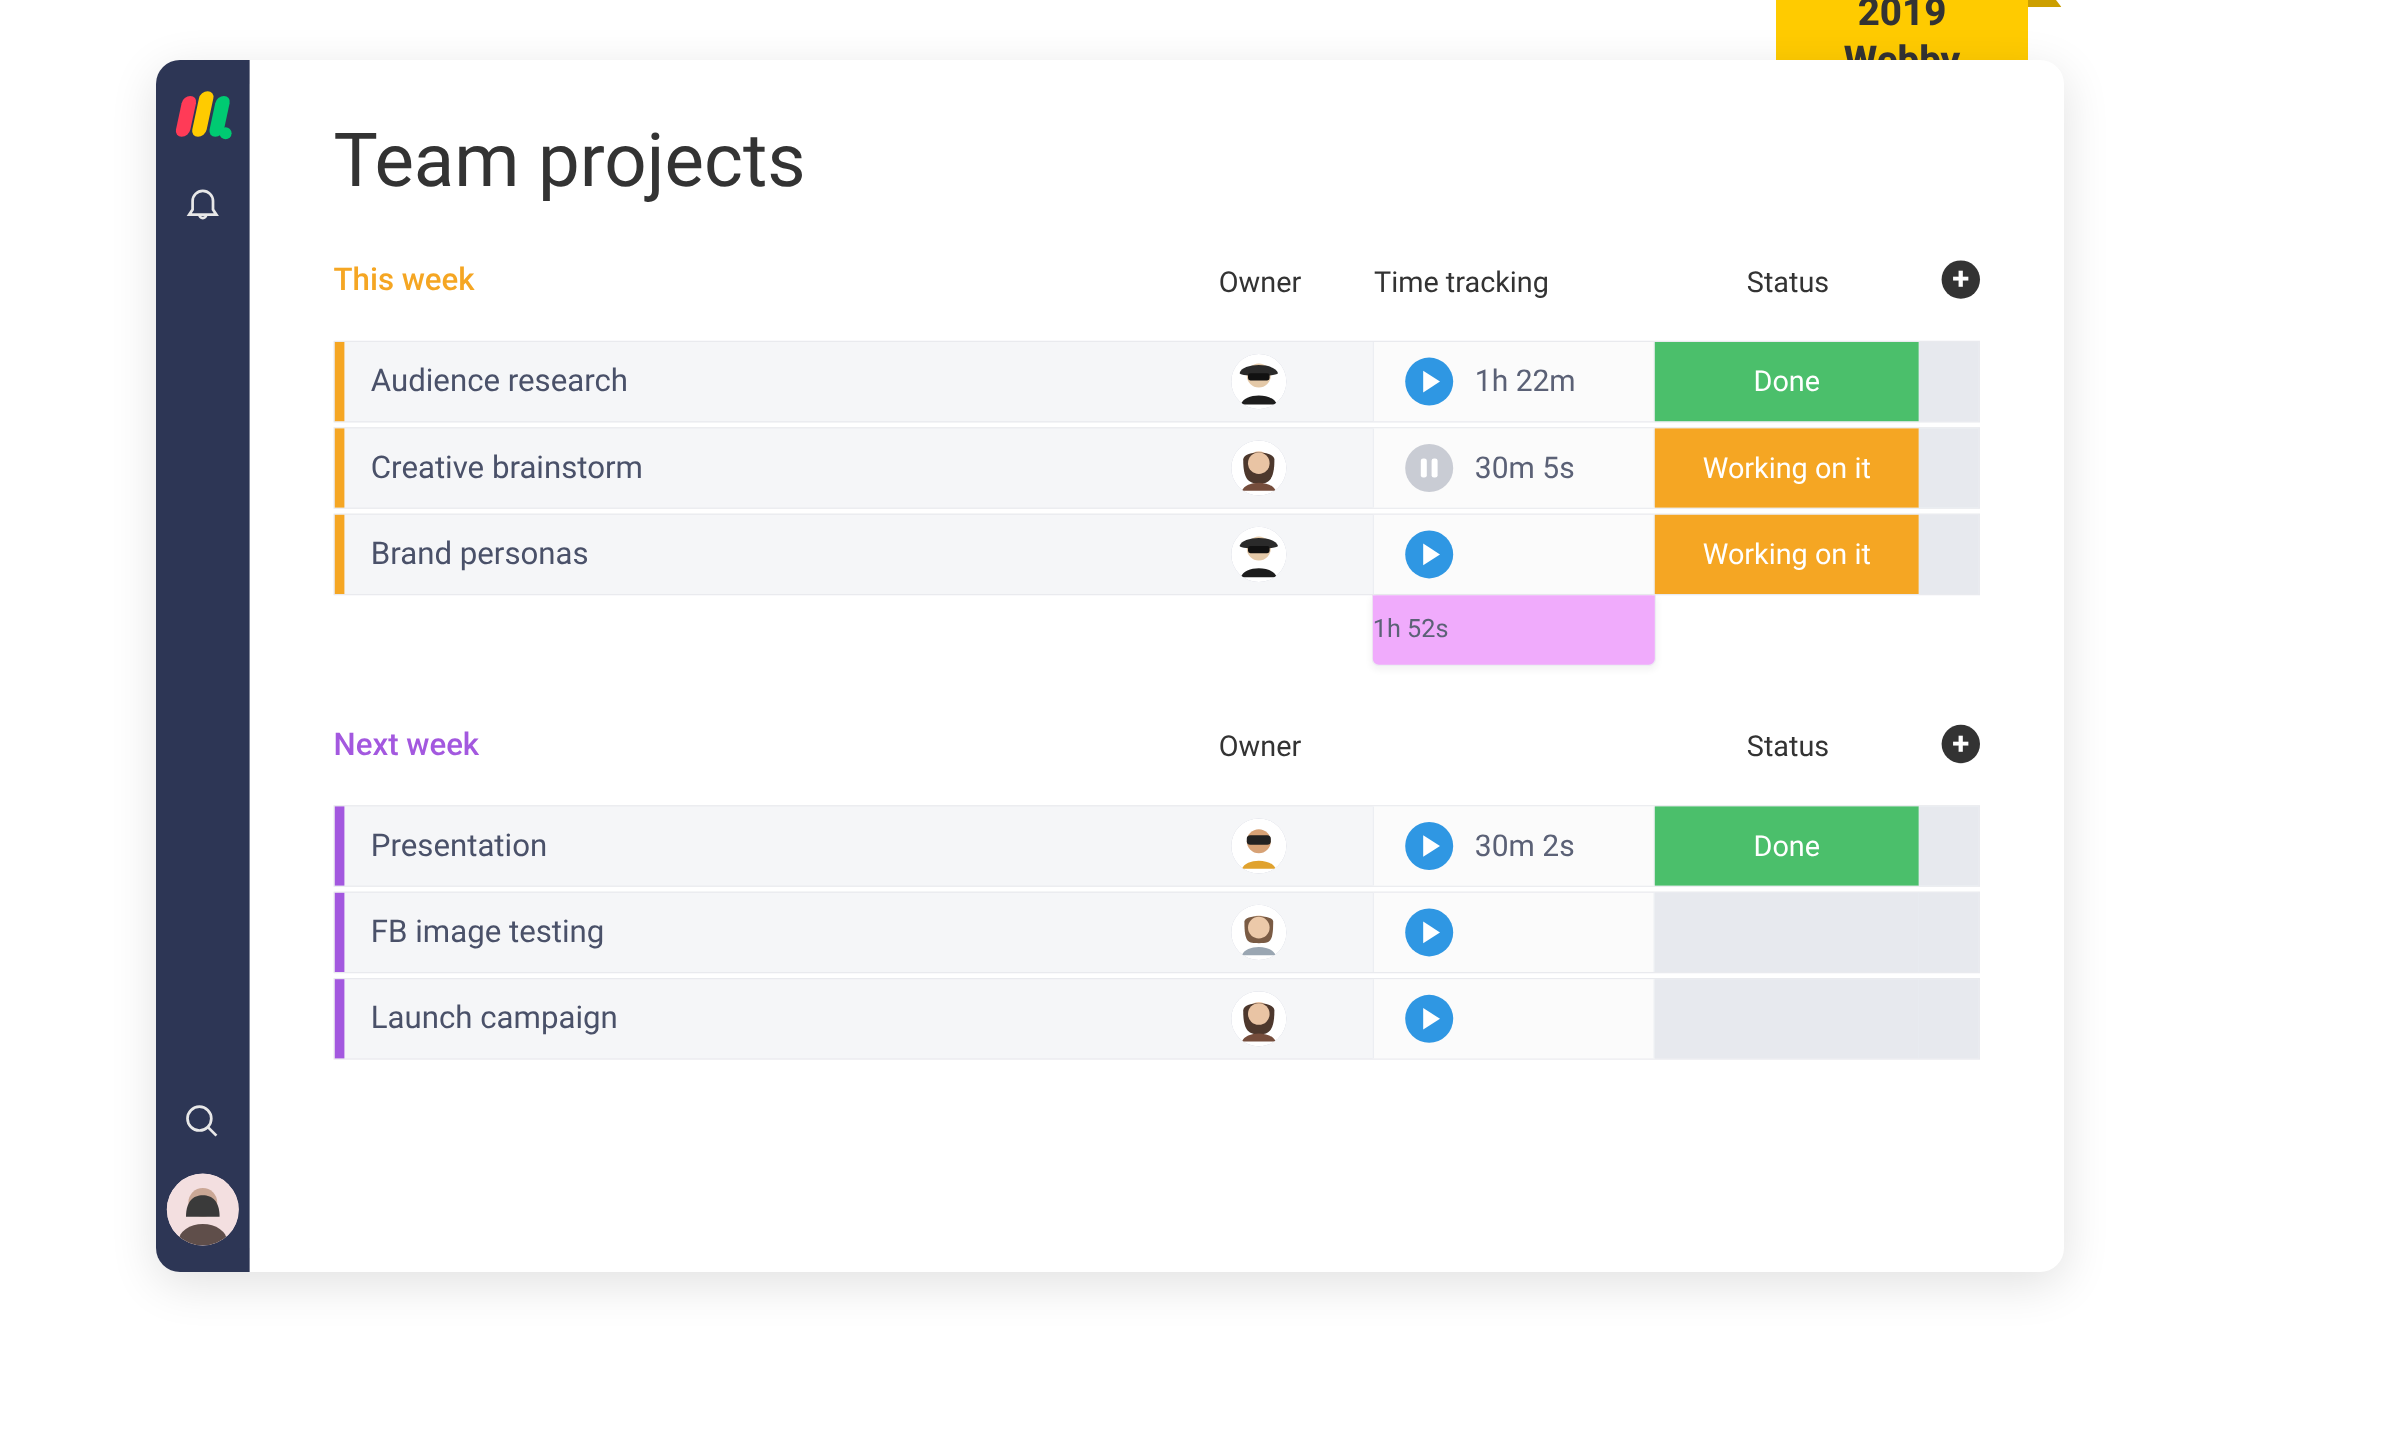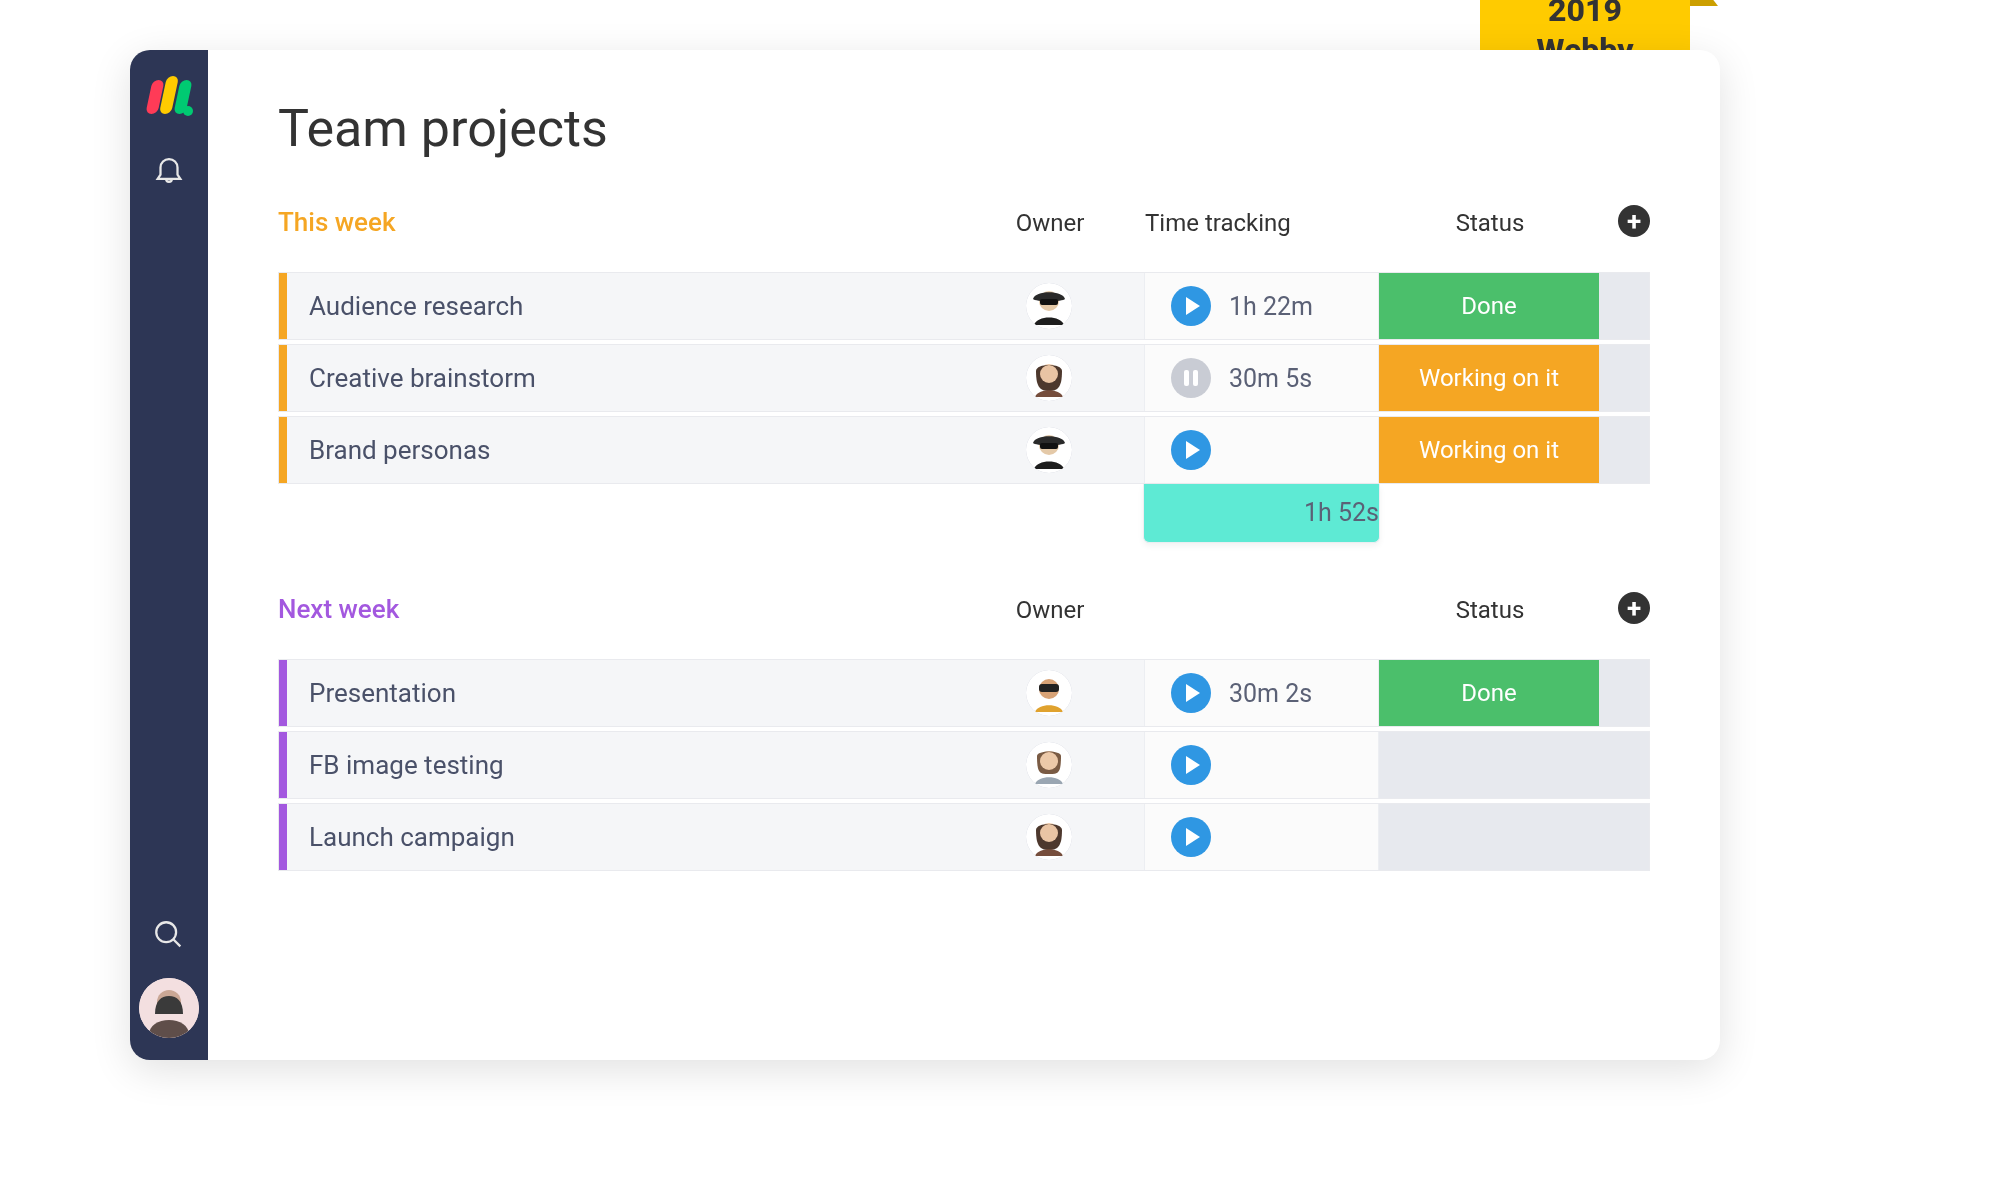--- a/index.html
+++ b/index.html
@@ -67,21 +67,21 @@
 
   
   .main {
     flex: 1;
     padding: 48px 70px 40px 70px;
     box-sizing: border-box;
     position: relative;
     overflow: hidden;
   }
   h1.page-title {
-    font-size: 52px;
+    font-size: 62px;
     font-weight: 400;
     color: #333;
     margin: 0 0 46px 0;
   }
 
   .group { margin-bottom: 50px; }
   .group-header {
     display:flex;
     align-items: flex-end;
     font-size: 26px;
@@ -149,22 +149,22 @@
   .time-text { color:#5b6176; font-size:25px; }
 
   .status-done { background:#4bbf6b; }
   .status-working { background:#f5a623; }
   .status-empty { background:#e7e9ee; }
 
   .sum-row {
     display:flex; align-items:center; height:58px;
   }
   .sum-row .sum-time {
-    width:235px; text-align:right; font-size:25px; color:#5b6176;
-    background:#5eead4; border:1px solid #eceef2; border-top:none; border-radius:0 0 6px 6px;
+    width:235px; text-align:left; font-size:21px; color:#5b6176;
+    background:#f0abfc; border:1px solid #eceef2; border-top:none; border-radius:0 0 6px 6px;
     box-shadow: 0 3px 6px rgba(0,0,0,0.05);
     line-height:58px;
   }
 
   
   .ribbon {
     position: absolute;
     top: -30px;
     right: 310px;
     width: 210px;

